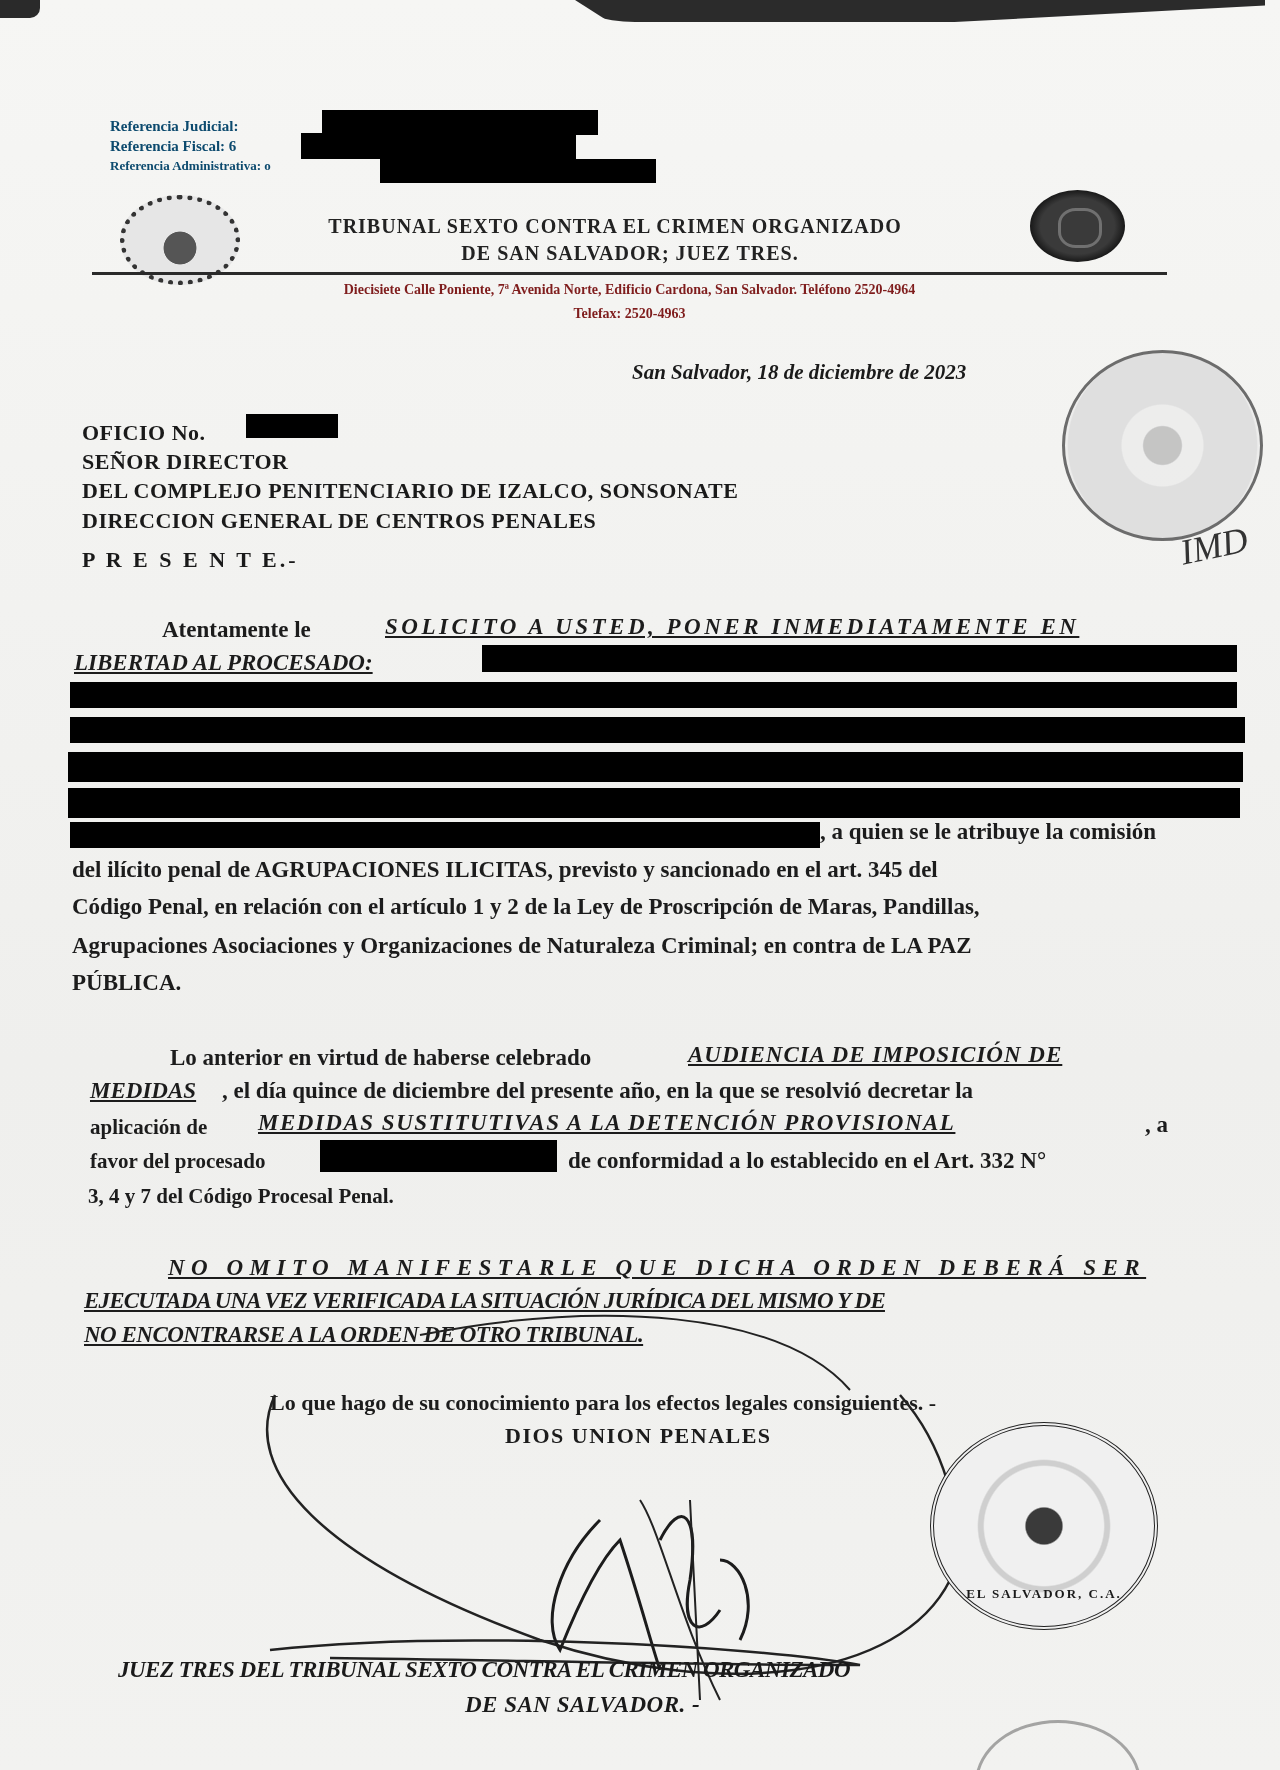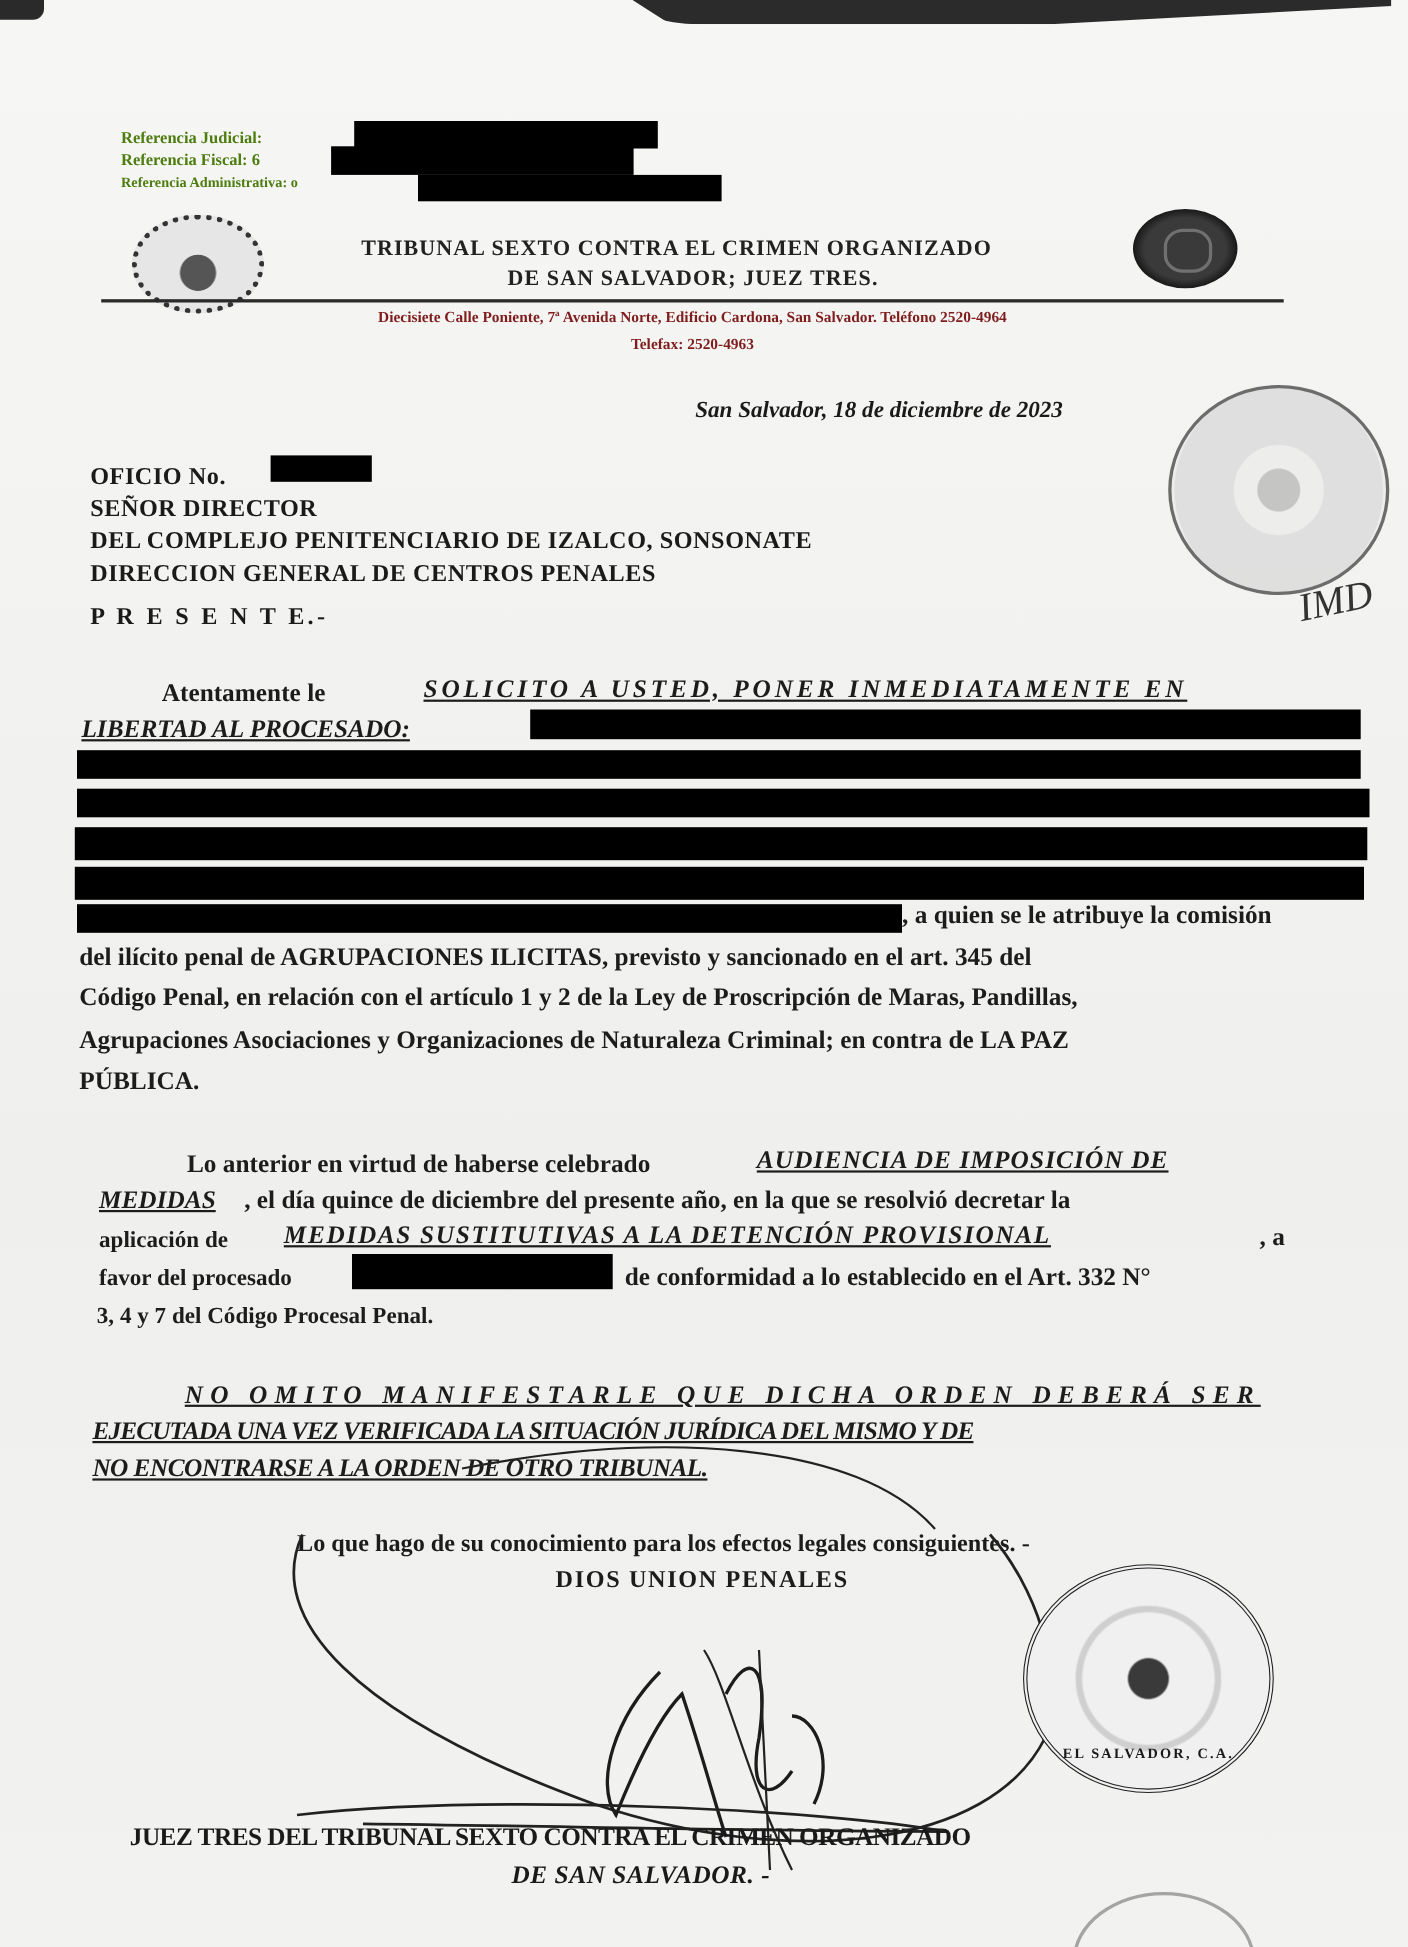--- a/index.html
+++ b/index.html
@@ -8,21 +8,21 @@
     background:#f3f3f1;
     font-family:"Liberation Serif","DejaVu Serif",serif;
     color:#1a1a1a;
   }
   .page { position:absolute; inset:0; background:
       linear-gradient(180deg,#f6f6f4 0%,#efefed 60%,#f2f2f0 100%); }
   .scan-dark-left { position:absolute; left:0; top:0; width:40px; height:18px; background:#2a2a2a; border-bottom-right-radius:10px; }
   .scan-dark-top { position:absolute; left:575px; top:0; width:690px; height:22px; background:#2b2b2b; border-bottom-left-radius:60px 22px; clip-path:polygon(0 0,100% 0,100% 25%,55% 100%,5% 100%); }
   .abs { position:absolute; }
   .redact { position:absolute; background:#000; }
-  .ref { font-size:15px; font-weight:bold; line-height:18px; color:#4d7c0f; }
+  .ref { font-size:15px; font-weight:bold; line-height:18px; color:#0c4a6e; }
   .hdr-title { font-size:20px; font-weight:bold; letter-spacing:1px; text-align:center; color:#222; }
   .addr { font-size:14px; font-weight:bold; color:#7f1d1d; text-align:center; }
   .bold-caps { font-size:22px; font-weight:bold; line-height:29px; letter-spacing:0.5px; }
   .body-text { font-size:23px; line-height:36px; font-weight:bold; color:#1c1c1c; }
   .uline { font-style:italic; text-decoration:underline; font-weight:bold; }
   .seal { position:absolute; border-radius:50%; }
   .hr { position:absolute; left:92px; width:1075px; height:3px; background:#2a2a2a; }
   svg { position:absolute; overflow:visible; }
 </style>
 </head>
@@ -66,21 +66,21 @@
 
 <div class="abs bold-caps" style="left:82px;top:418px;">
   <span>OFICIO No.</span>
 </div>
 <div class="redact" style="left:246px;top:414px;width:92px;height:24px;"></div>
 <div class="abs bold-caps" style="left:82px;top:447px;">SEÑOR DIRECTOR</div>
 <div class="abs bold-caps" style="left:82px;top:476px;">DEL COMPLEJO PENITENCIARIO DE IZALCO, SONSONATE</div>
 <div class="abs bold-caps" style="left:82px;top:506px;">DIRECCION GENERAL DE CENTROS PENALES</div>
 <div class="abs bold-caps" style="left:82px;top:545px;letter-spacing:3px;">P R E S E N T E.-</div>
 
-<div class="abs body-text" style="left:147px;top:612px;">
+<div class="abs body-text" style="left:162px;top:612px;">
   <span>Atentamente le</span>
 </div>
 <div class="abs body-text uline" style="left:385px;top:609px;letter-spacing:3.5px;">SOLICITO A USTED, PONER INMEDIATAMENTE EN</div>
 <div class="abs body-text uline" style="left:74px;top:645px;">LIBERTAD AL PROCESADO:</div>
 
 <div class="redact" style="left:482px;top:645px;width:755px;height:27px;"></div>
 <div class="redact" style="left:70px;top:682px;width:1167px;height:26px;"></div>
 <div class="redact" style="left:70px;top:717px;width:1175px;height:26px;"></div>
 <div class="redact" style="left:68px;top:752px;width:1175px;height:30px;"></div>
 <div class="redact" style="left:68px;top:788px;width:1172px;height:30px;"></div>
@@ -117,14 +117,14 @@
   <path d="M600 1520 C 560 1560, 540 1620, 560 1650 C 580 1600, 600 1560, 620 1540 C 640 1600, 650 1640, 660 1670 M660 1540 C 680 1500, 700 1510, 690 1580 C 680 1630, 700 1640, 720 1610 M720 1560 C 740 1560, 760 1600, 740 1640" fill="none" stroke="#1c1c1c" stroke-width="3"></path>
   <path d="M640 1500 C 660 1530, 680 1620, 720 1700 M690 1500 L 700 1700" fill="none" stroke="#222" stroke-width="2"></path>
   <path d="M270 1650 C 450 1630, 750 1645, 860 1665 C 700 1665, 500 1660, 330 1658" fill="none" stroke="#222" stroke-width="2.5"></path>
 </svg>
 
 <div class="seal" style="left:930px;top:1422px;width:220px;height:200px;border:4px double #222;background:radial-gradient(circle,#3a3a3a 0 12%,#f0f0f0 13% 40%,#cfcfcf 41% 44%,#f0f0f0 45%);">
   <div style="position:absolute;left:0;right:0;bottom:24px;text-align:center;font-size:13px;font-weight:bold;letter-spacing:2px;">EL SALVADOR, C.A.</div>
 </div>
 <div class="seal" style="left:975px;top:1720px;width:160px;height:120px;border:3px solid #555;opacity:.5"></div>
 
-<div class="abs bold-caps" style="left:118px;top:1655px;font-size:23px;letter-spacing:-0.5px;">JUEZ TRES DEL TRIBUNAL SEXTO CONTRA EL CRIMEN ORGANIZADO</div>
+<div class="abs bold-caps" style="left:118px;top:1655px;font-size:23px;font-style:italic;letter-spacing:-0.5px;">JUEZ TRES DEL TRIBUNAL SEXTO CONTRA EL CRIMEN ORGANIZADO</div>
 <div class="abs bold-caps" style="left:465px;top:1690px;font-size:23px;font-style:italic;">DE SAN SALVADOR. -</div>
 
 </body></html>

